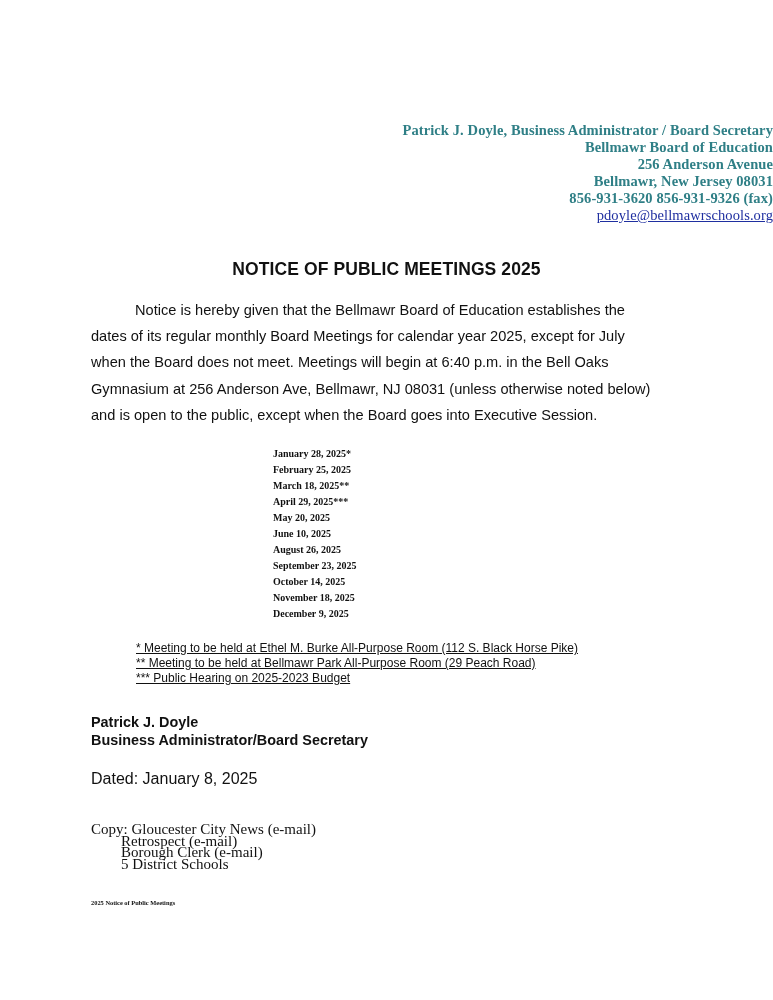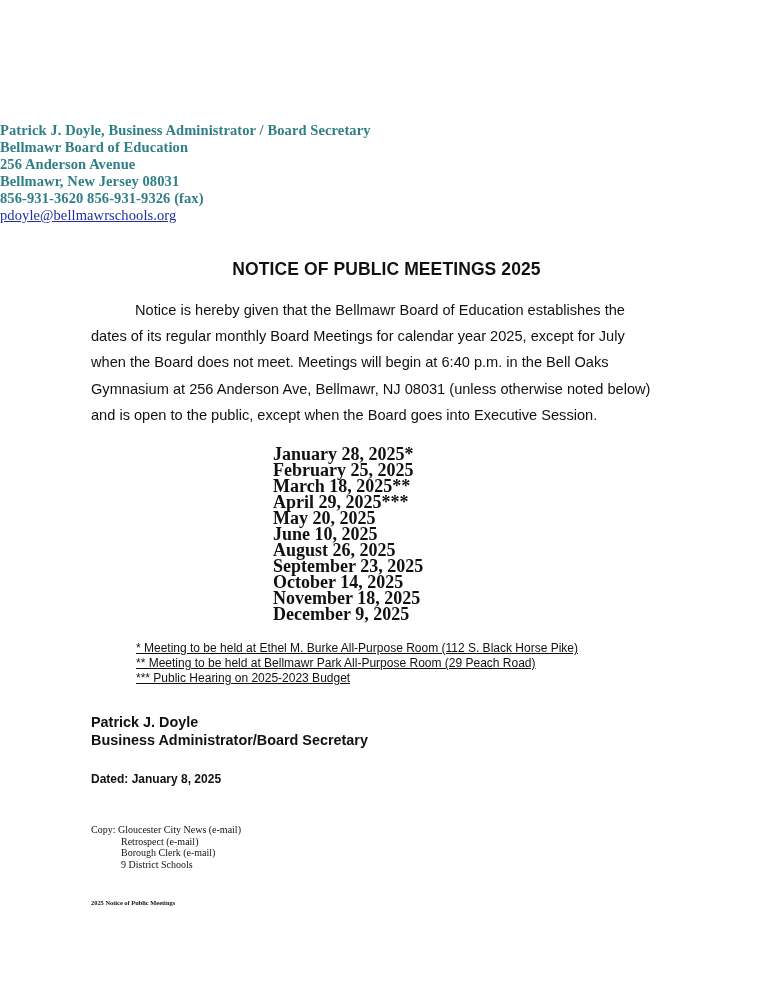--- a/index.html
+++ b/index.html
@@ -18,21 +18,21 @@
       position: absolute;
       left: 0; top: 0;
       width: 773px; height: 1000px;
       background: #ffffff;
     }
     .letterhead {
       position: absolute;
       top: 122px;
       left: 0;
       width: 773px;
-      text-align: left;
+      text-align: right;
       font-family: "Liberation Serif", "DejaVu Serif", serif;
       font-size: 14.5px;
       line-height: 17px;
       color: #2f7f86;
       font-weight: bold;
       letter-spacing: 0.1px;
     }
     .letterhead div { white-space: nowrap; }
     .letterhead a {
       color: #1f2fa0;
@@ -62,21 +62,21 @@
       color: #111;
     }
     .body-text .line { white-space: nowrap; display: block; }
     .body-text .indent { padding-left: 44px; }
     .dates {
       position: absolute;
       top: 446px;
       left: 273px;
       font-family: "Liberation Serif", "DejaVu Serif", serif;
       font-weight: bold;
-      font-size: 18px;
+      font-size: 10px;
       line-height: 16px;
       color: #111;
     }
     .dates div { white-space: nowrap; }
     .footnotes {
       position: absolute;
       top: 641px;
       left: 136px;
       font-family: "Liberation Sans", "DejaVu Sans", sans-serif;
       font-size: 12px;
@@ -93,32 +93,32 @@
       font-size: 14.4px;
       line-height: 18px;
       color: #111;
     }
     .signature div { white-space: nowrap; }
     .dated {
       position: absolute;
       top: 770px;
       left: 91px;
       font-family: "Liberation Sans", "DejaVu Sans", sans-serif;
-      font-weight: bold;
-      font-size: 12px;
+      font-weight: normal;
+      font-size: 16px;
       line-height: 18px;
       color: #111;
       white-space: nowrap;
     }
     .copy {
       position: absolute;
       top: 824px;
       left: 91px;
       font-family: "Liberation Serif", "DejaVu Serif", serif;
-      font-size: 10px;
+      font-size: 15px;
       line-height: 11.6px;
       color: #111;
     }
     .copy .row { white-space: nowrap; }
     .copy .sub { padding-left: 30px; }
     .footer {
       position: absolute;
       top: 899px;
       left: 91px;
       font-family: "Liberation Serif", "DejaVu Serif", serif;
@@ -179,18 +179,18 @@
 
   <div class="dated">Dated: January 8, 2025</div>
 
   <div class="copy">
     <div class="row">
       <span>Copy:</span>
       <span>Gloucester City News (e-mail)</span>
     </div>
     <div class="row sub">Retrospect (e-mail)</div>
     <div class="row sub">Borough Clerk (e-mail)</div>
-    <div class="row sub">9 District Schools</div>
+    <div class="row sub">5 District Schools</div>
   </div>
 
   <div class="footer">2025 Notice of Public Meetings</div>
 
 </div>
 
 </body></html>

